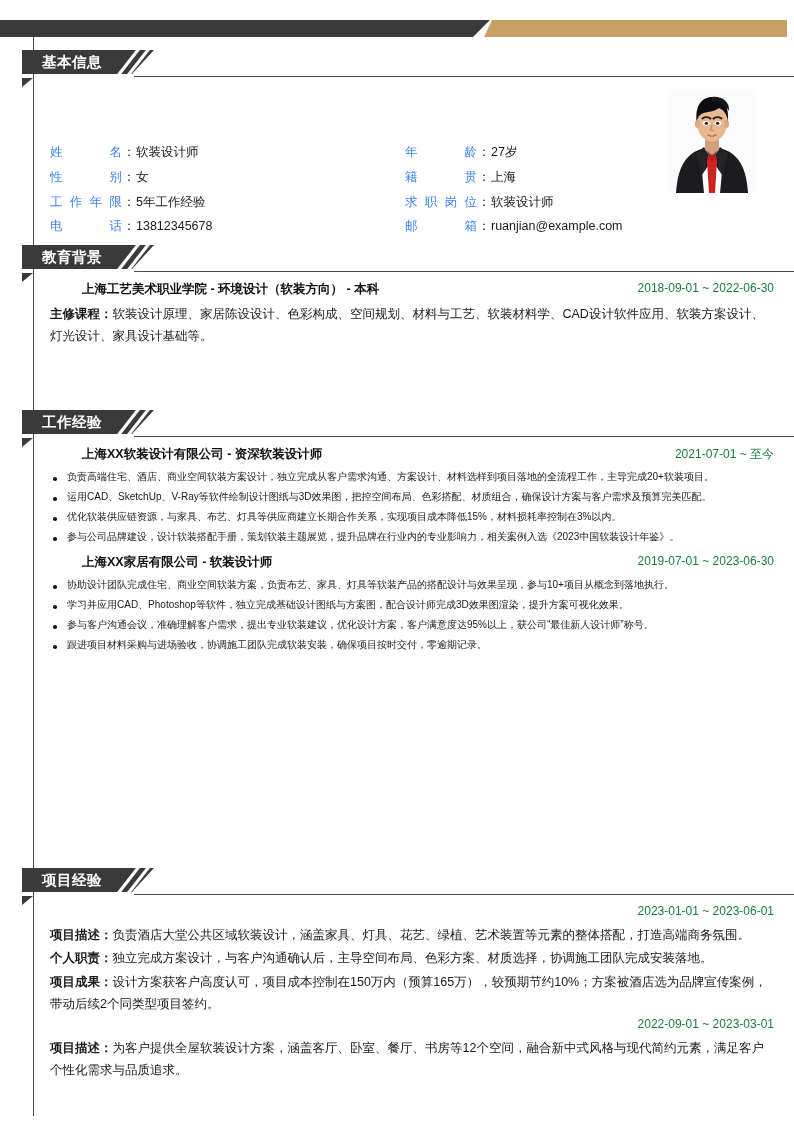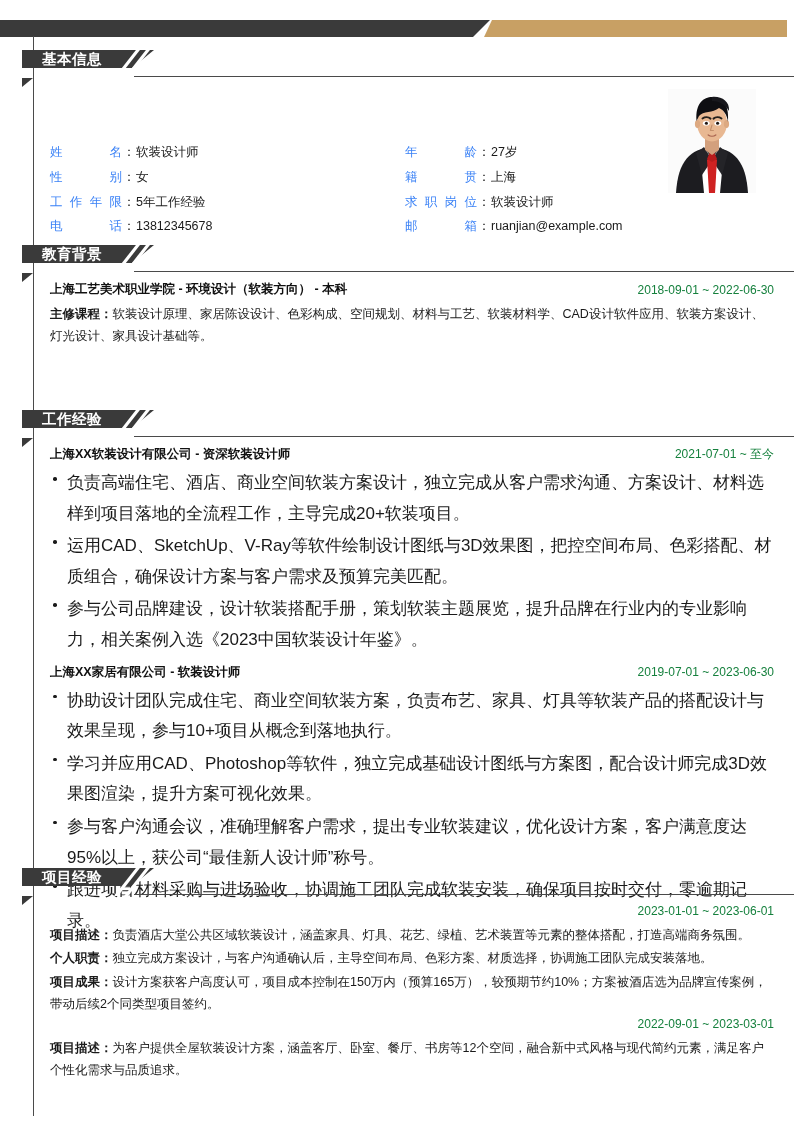--- a/index.html
+++ b/index.html
@@ -48,21 +48,21 @@
   .section { position: absolute; left: 0; width: 794px; }
   .sec-head {
     position: relative;
     height: 28px;
     margin-left: 22px;
     width: 772px;
   }
   .tab {
     position: absolute;
     left: 0; top: 0;
-    height: 18px;
+    height: 24px;
     width: 132px;
     background: #3a3a3a;
     clip-path: polygon(0 0, 100% 0, calc(100% - 22px) 100%, 0 100%);
     display: flex;
     align-items: center;
   }
   .tab-label {
     color: #ffffff;
     font-size: 14.5px;
     font-weight: bold;
@@ -124,43 +124,44 @@
     position: absolute;
     right: 18px; top: 3px;
     width: 88px; height: 104px;
     overflow: hidden;
   }
   
   .entry { margin-bottom: 2px; }
   .entry-head {
     display: flex;
     justify-content: space-between;
-    align-items: center;
+    align-items: flex-start;
     font-size: 12.5px;
     margin-bottom: 5px;
+    margin-left: 32px;
   }
   .entry-title { font-weight: bold; color: #111; }
   .entry-date { font-size: 12px; color: #15803d; white-space: nowrap; }
   .entry-date.solo { display: block; text-align: right; margin-bottom: 6px; }
   .kv-line {
     font-size: 12.5px;
     color: #1a1a1a;
     line-height: 1.78;
     margin-bottom: 1px;
   }
   .kv-line b { font-weight: bold; }
   ul.bullets {
     list-style: none;
     margin: 0 0 4px 0;
     padding: 0;
   }
   ul.bullets li {
     position: relative;
     padding-left: 17px;
-    font-size: 17px;
+    font-size: 10px;
     line-height: 1.8;
     color: #1a1a1a;
     margin-bottom: 2px;
   }
   ul.bullets li::before {
     content: "";
     position: absolute;
     left: 3px; top: 9px;
     width: 3.5px; height: 3.5px;
     border-radius: 50%;
@@ -313,20 +314,21 @@
     <div class="sec-body">
 
       <div class="entry">
         <div class="entry-head">
           <span class="entry-title">上海XX软装设计有限公司 - 资深软装设计师</span>
           <span class="entry-date">2021-07-01 ~ 至今</span>
         </div>
         <ul class="bullets">
           <li>负责高端住宅、酒店、商业空间软装方案设计，独立完成从客户需求沟通、方案设计、材料选样到项目落地的全流程工作，主导完成20+软装项目。</li>
           <li>运用CAD、SketchUp、V-Ray等软件绘制设计图纸与3D效果图，把控空间布局、色彩搭配、材质组合，确保设计方案与客户需求及预算完美匹配。</li>
+          <li>优化软装供应链资源，与家具、布艺、灯具等供应商建立长期合作关系，实现项目成本降低15%，材料损耗率控制在3%以内。</li>
           <li>参与公司品牌建设，设计软装搭配手册，策划软装主题展览，提升品牌在行业内的专业影响力，相关案例入选《2023中国软装设计年鉴》。</li>
         </ul>
       </div>
 
       <div class="entry" style="margin-top:8px;">
         <div class="entry-head">
           <span class="entry-title">上海XX家居有限公司 - 软装设计师</span>
           <span class="entry-date">2019-07-01 ~ 2023-06-30</span>
         </div>
         <ul class="bullets">

